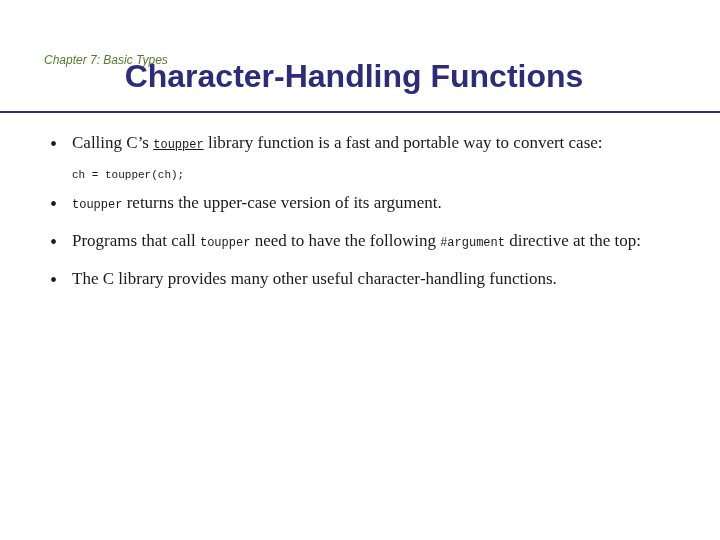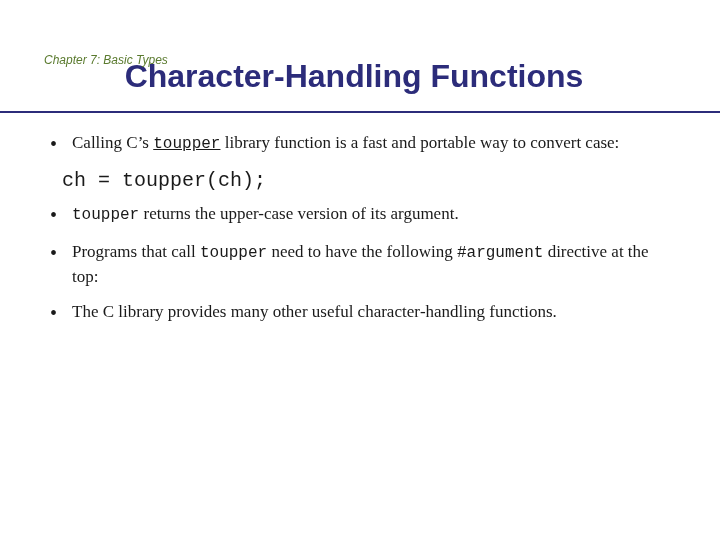--- a/index.html
+++ b/index.html
@@ -60,28 +60,28 @@
       margin-top: -1px;
       color: #1a1a1a;
     }
 
     .bullet-text {
       flex: 1;
     }
 
     code, .mono {
       font-family: 'Courier New', Courier, monospace;
-      font-size: 16px;
+      font-size: 12px;
     }
 
     .code-block {
       font-family: 'Courier New', Courier, monospace;
-      font-size: 20px;
+      font-size: 11px;
       color: #1a1a1a;
-      margin: 4px 0 10px 12px;
+      margin: 4px 0 10px 22px;
     }
 
     .underline {
       text-decoration: underline;
     }
   </style>
 </head>
 <body>
 
 <div class="slide">

